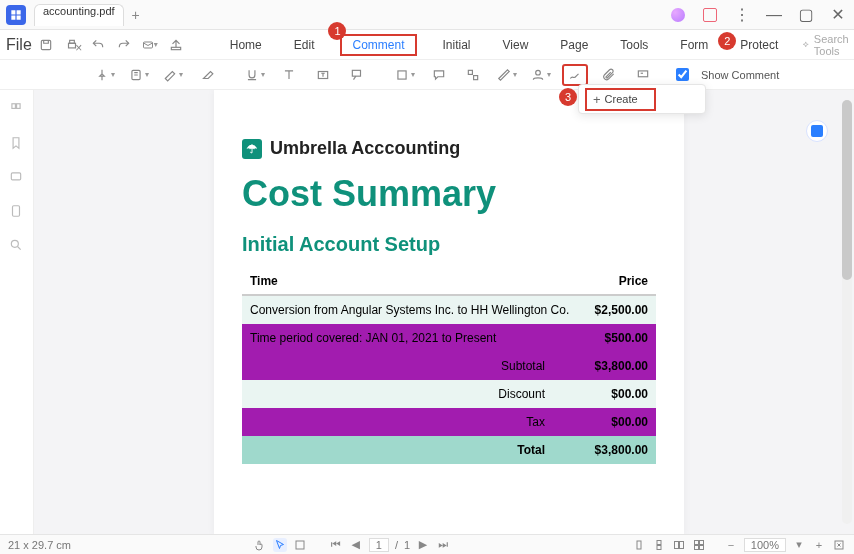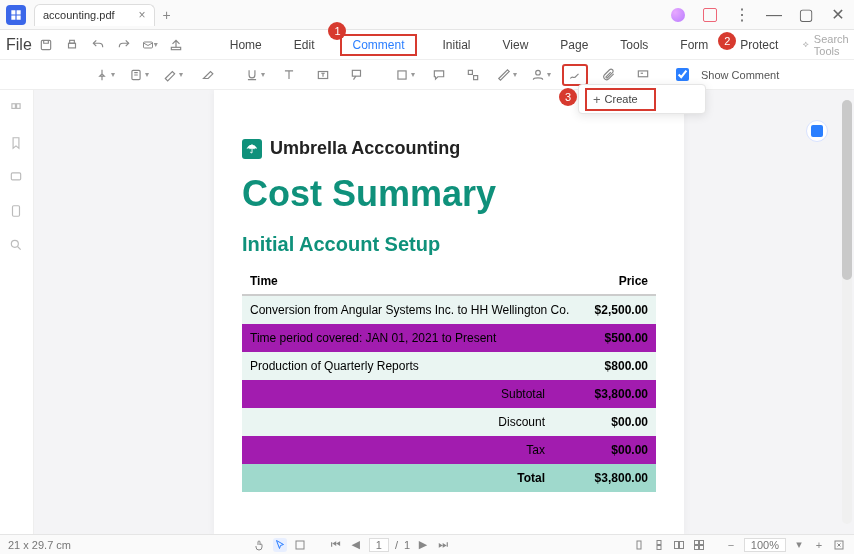--- a/index.html
+++ b/index.html
@@ -1,21 +1,21 @@
 <!DOCTYPE html>
 <html><head>
 <meta charset="utf-8">
 <style>
 * { box-sizing: border-box; margin: 0; padding: 0; font-family: -apple-system, BlinkMacSystemFont, "Segoe UI", Arial, sans-serif; }
 html, body { width: 854px; height: 554px; background: #fff; overflow: hidden; }
 
 .titlebar { height: 30px; border-bottom: 1px solid #e5e5e5; display: flex; align-items: center; padding: 0 6px; background: #fafafa; }
 .app-logo { width: 20px; height: 20px; background: #3b67e9; border-radius: 4px; display: flex; align-items: center; justify-content: center; margin-right: 8px; }
 .app-logo svg { width: 14px; height: 14px; fill: #fff; }
-.tab { height: 22px; background: #fff; border: 1px solid #ddd; border-bottom: none; border-radius: 6px 6px 0 0; display: flex; align-items: center; padding: 0 8px; font-size: 11px; color: #333; gap: 24px; }
+.tab { height: 22px; background: #fff; border: 1px solid #ddd; border-bottom: none; border-radius: 6px 6px 0 0; display: flex; align-items: center; padding: 0 8px; font-size: 11px; color: #333; gap: 24px; flex-direction: column; }
 .tab-close { color: #888; cursor: pointer; font-size: 12px; }
 .tab-add { margin-left: 8px; color: #888; font-size: 14px; cursor: pointer; }
 .titlebar-spacer { flex: 1; }
 .win-controls { display: flex; gap: 12px; align-items: center; }
 .win-btn { width: 20px; height: 20px; display: flex; align-items: center; justify-content: center; color: #666; cursor: pointer; }
 .dot-purple { width: 14px; height: 14px; border-radius: 50%; background: radial-gradient(circle at 30% 30%, #e7a8ff, #b97cff); }
 .misc-icon { width: 14px; height: 14px; border: 1px solid #e67; border-radius: 2px; }
 
 .menubar { height: 30px; display: flex; align-items: center; padding: 0 6px; border-bottom: 1px solid #eee; font-size: 12px; color: #444; background: #fff; }
 .file-label { font-size: 16px; color: #444; margin-right: 6px; }
@@ -318,24 +318,20 @@
           <th>Price</th>
         </tr>
         <tr class="row-a">
               <td>Conversion from Angular Systems Inc. to HH Wellington Co.</td>
               <td>$2,500.00</td>
             </tr>
         <tr class="row-b">
               <td>Time period covered: JAN 01, 2021 to Present</td>
               <td>$500.00</td>
             </tr>
-        <tr class="row-a">
-              <td>Production of Quarterly Reports</td>
-              <td>$800.00</td>
-            </tr>
         <tr class="row-b sub-row">
               <td>Subtotal</td>
               <td>$3,800.00</td>
             </tr>
         <tr class="row-a sub-row">
               <td>Discount</td>
               <td>$00.00</td>
             </tr>
         <tr class="row-b sub-row">
               <td>Tax</td>

